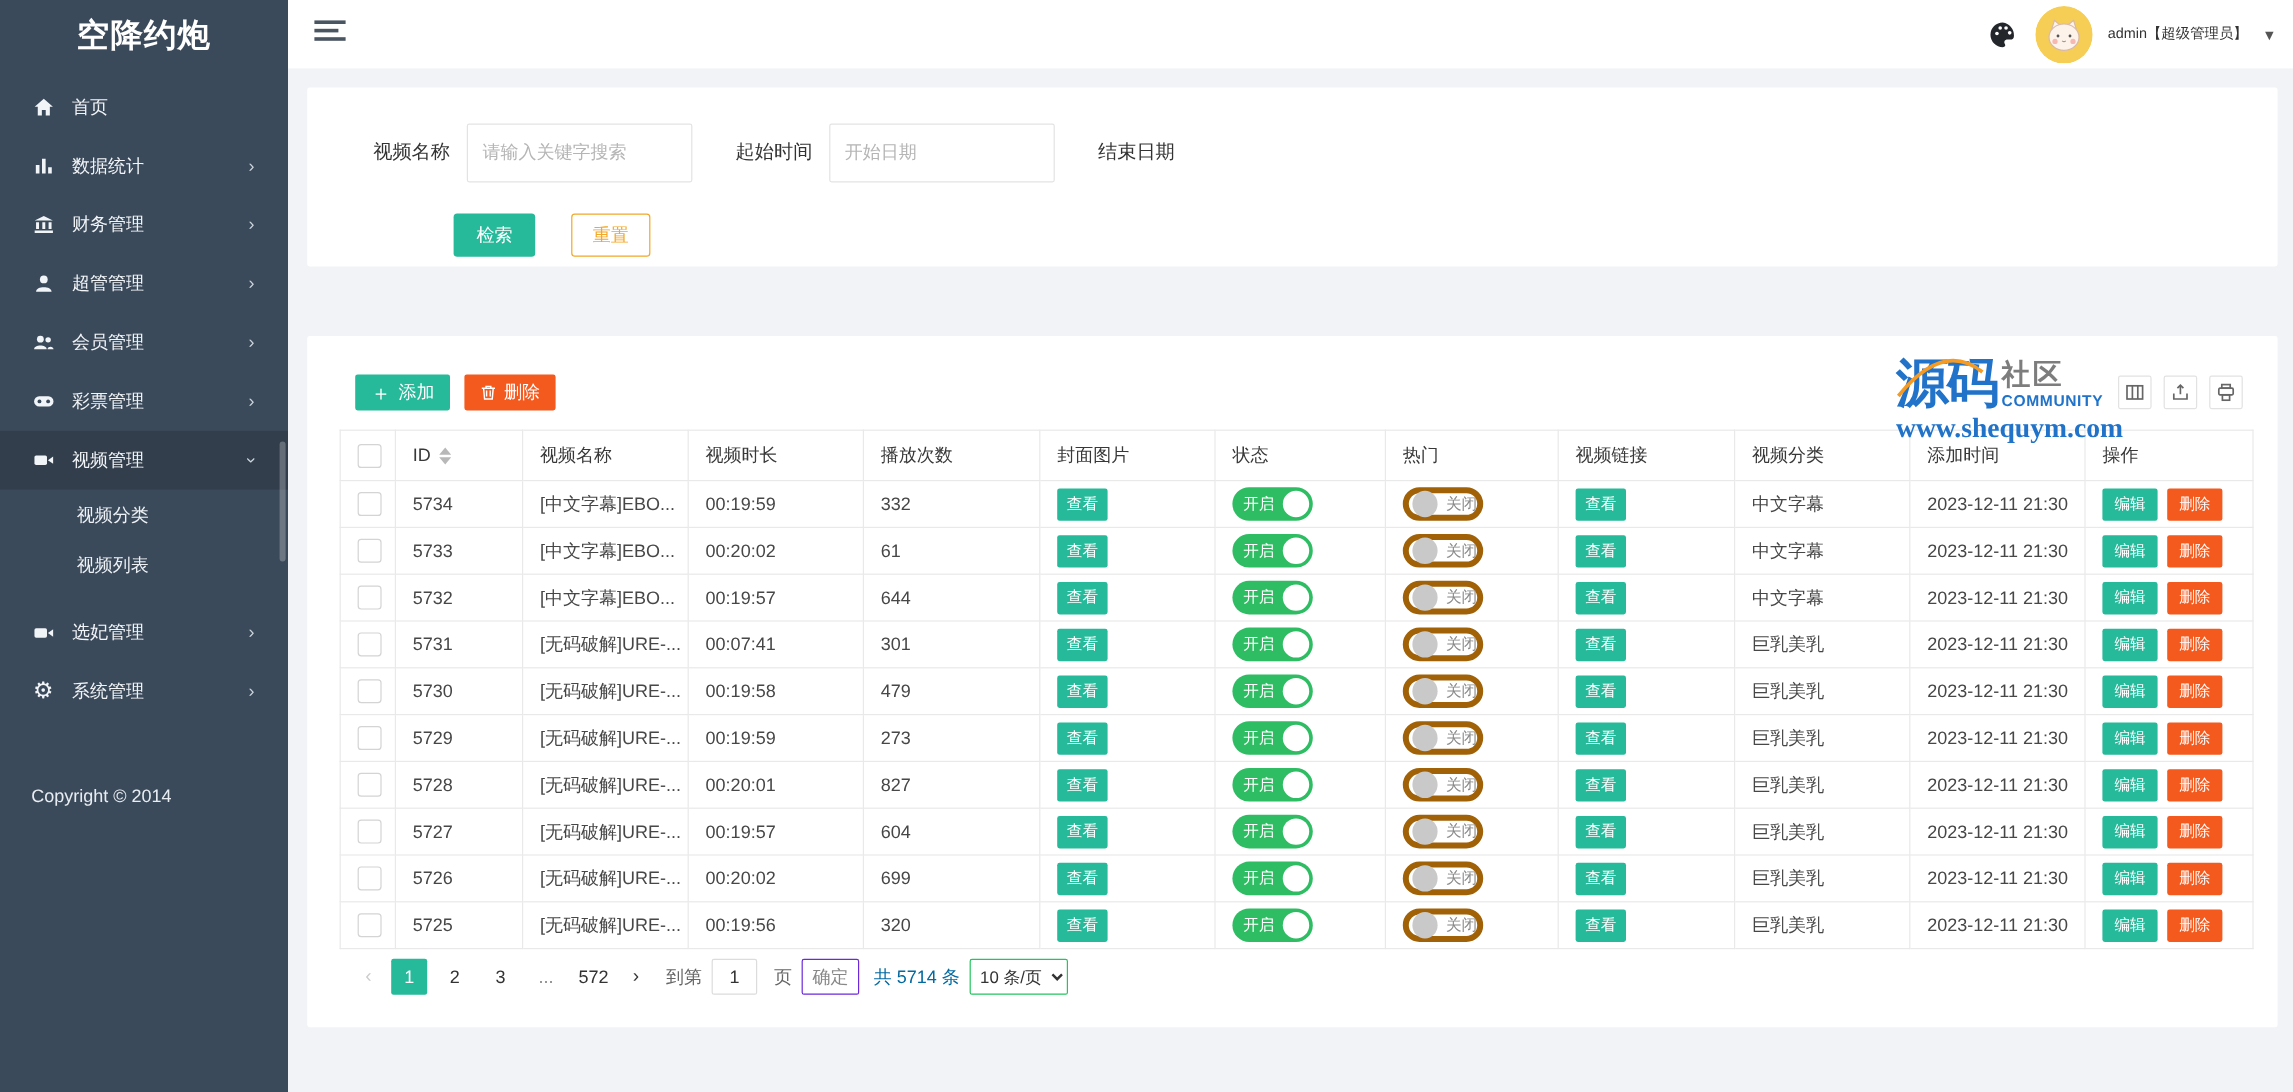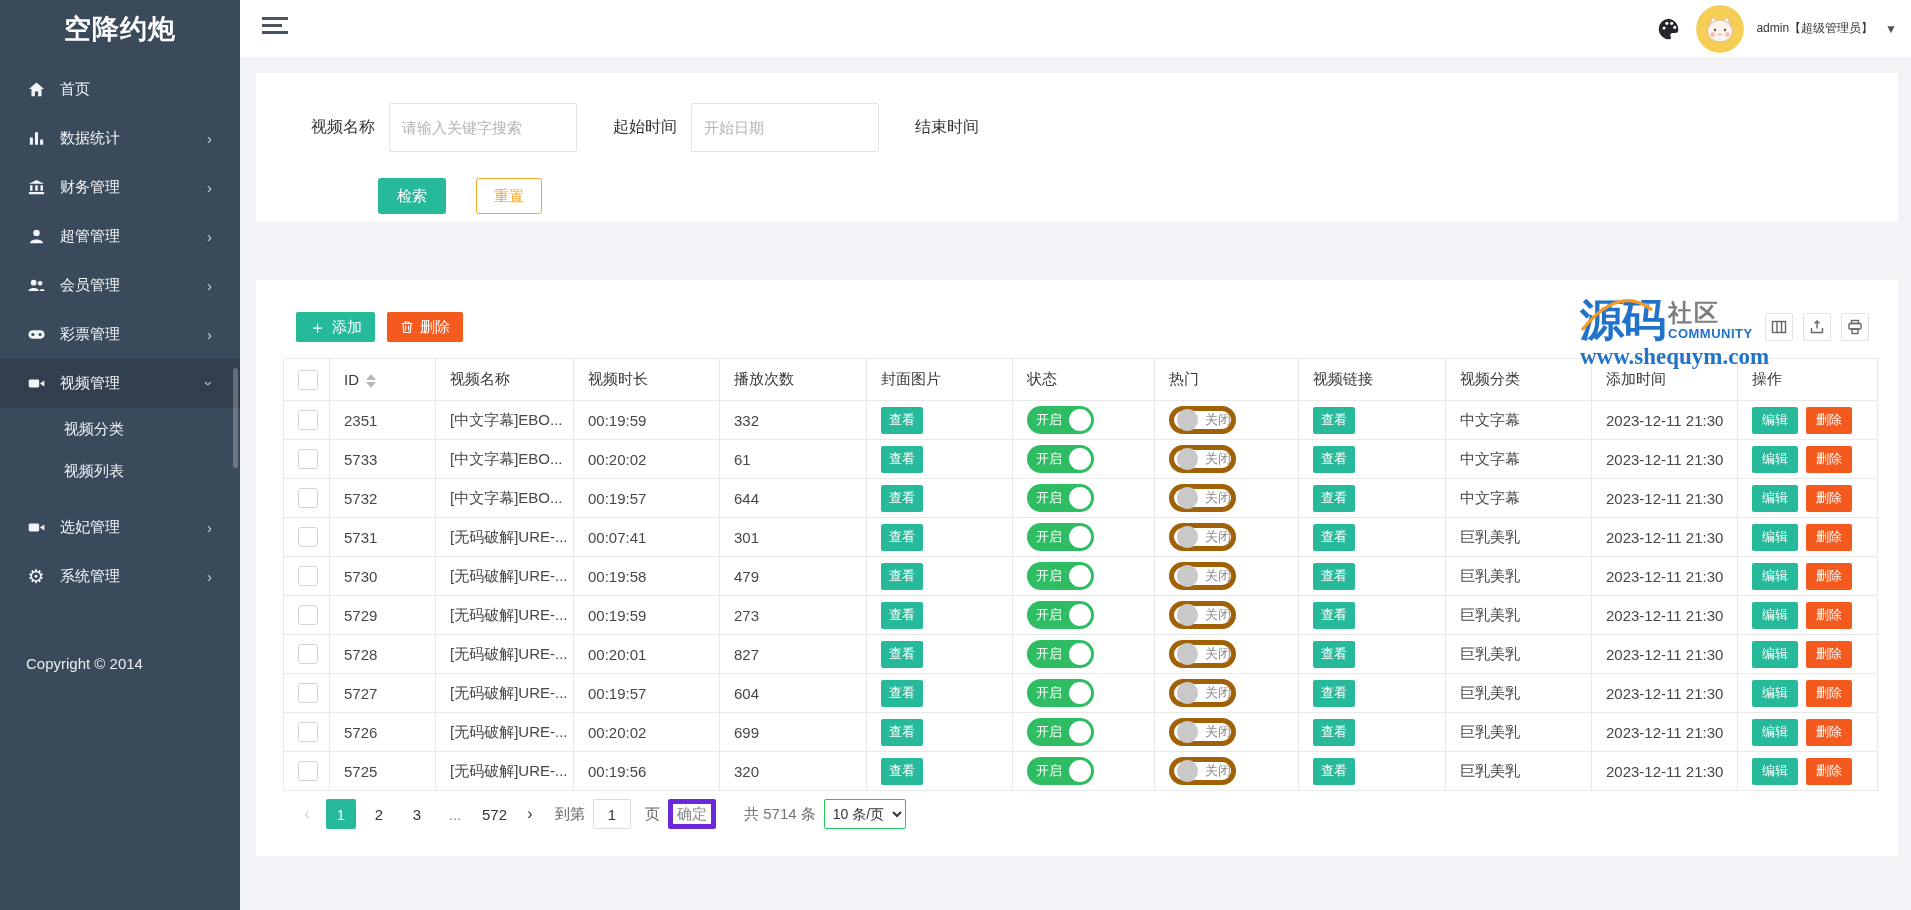--- a/index.html
+++ b/index.html
@@ -93,22 +93,22 @@
   
   .pager { display:flex; align-items:center; margin-top:8px; margin-left:13px; gap:8px; font-size:15px; color:#555; }
   .pg-arrow { width:22px; text-align:center; font-size:16px; cursor:pointer; }
   .pg-prev { color:#ccc; }
   .pg-next { color:#333; }
   .pg-num { min-width:30px; height:30px; display:flex; align-items:center; justify-content:center; cursor:pointer; color:#333; padding:0 4px; }
   .pg-num.active { background:#26b99a; color:#fff; border-radius:2px; cursor:default; }
   .pg-dots { color:#888; }
   .pg-label { color:#666; margin-left:6px; }
   .pg-jump { width:38px; height:30px; border:1px solid #dcdcdc; border-radius:2px; text-align:center; font-size:15px; color:#333; outline:none; }
-  .pg-confirm { width:48px; height:30px; border:5px solid #6d28d9; border-radius:2px; background:#fff; color:#888; font-size:15px; cursor:pointer; }
-  .pg-total { color:#737373; margin-left:20px; }
+  .pg-confirm { width:48px; height:30px; border:1px solid #6d28d9; border-radius:2px; background:#fff; color:#888; font-size:15px; cursor:pointer; }
+  .pg-total { color:#0369a1; margin-left:4px; }
   .pg-select { height:30px; border:1px solid #22c55e; border-radius:2px; font-size:14px; color:#333; background:#fff; outline:none; padding:0 4px; cursor:pointer; }
 </style>
 </head>
 <body>
 
 <div class="app">
 
   <aside class="sidebar">
     <div class="logo">空降约炮</div>
     <nav class="nav">
@@ -249,21 +249,21 @@
       <div class="form-row">
         <div class="f-group">
           <span class="f-label">视频名称</span>
           <input class="f-input" placeholder="请输入关键字搜索" style="">
         </div>
         <div class="f-group">
           <span class="f-label">起始时间</span>
           <input class="f-input" placeholder="开始日期" style="">
         </div>
         <div class="f-group">
-          <span class="f-label">结束时间</span>
+          <span class="f-label">结束日期</span>
         </div>
       </div>
       <div class="btn-row">
         <button class="btn-search">检索</button>
         <button class="btn-reset">重置</button>
       </div>
     </section>
 
     <section class="card table-card">
 
@@ -345,21 +345,21 @@
             <th>热门</th>
             <th>视频链接</th>
             <th>视频分类</th>
             <th>添加时间</th>
             <th>操作</th>
           </tr>
         </thead>
         <tbody>
         <tr>
           <td><span class="cb"></span></td>
-          <td>2351</td>
+          <td>5734</td>
           <td>[中文字幕]EBO...</td>
           <td>00:19:59</td>
           <td>332</td>
           <td><button class="btn-view">查看</button></td>
           <td><span class="toggle on">
                   <span>开启</span>
                   <b></b>
                 </span></td>
           <td><span class="toggle off">
                   <b></b>

